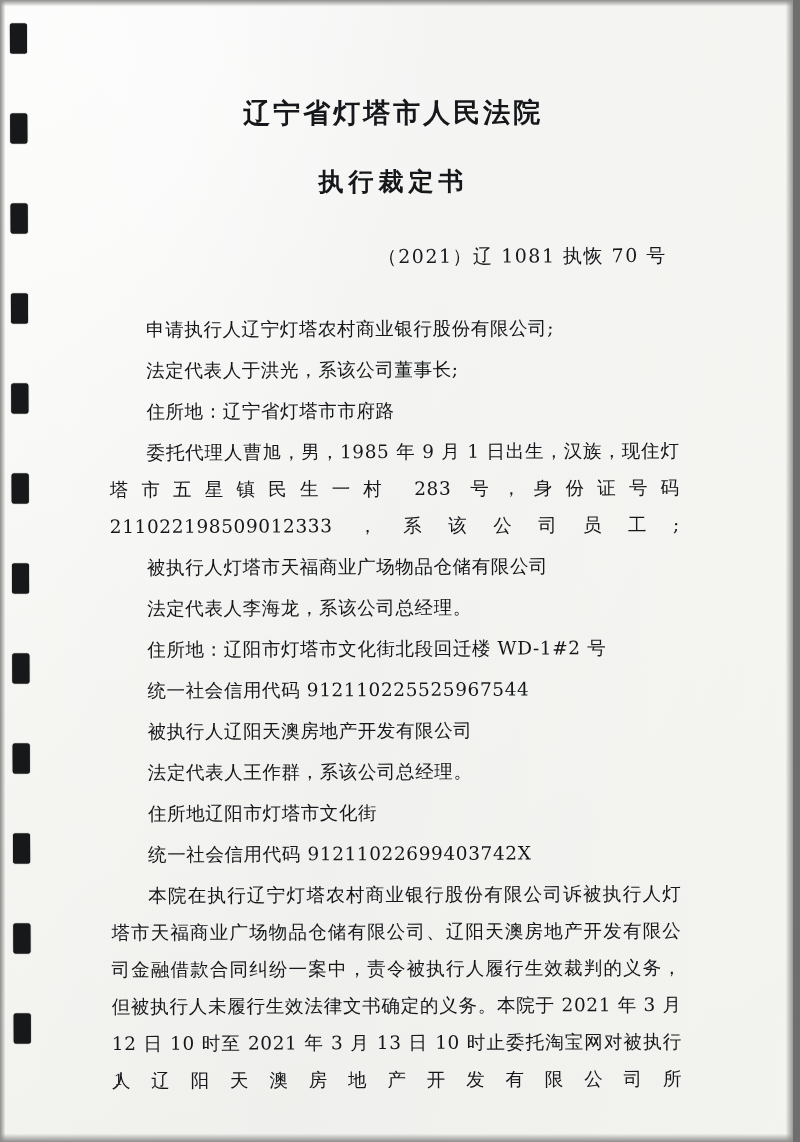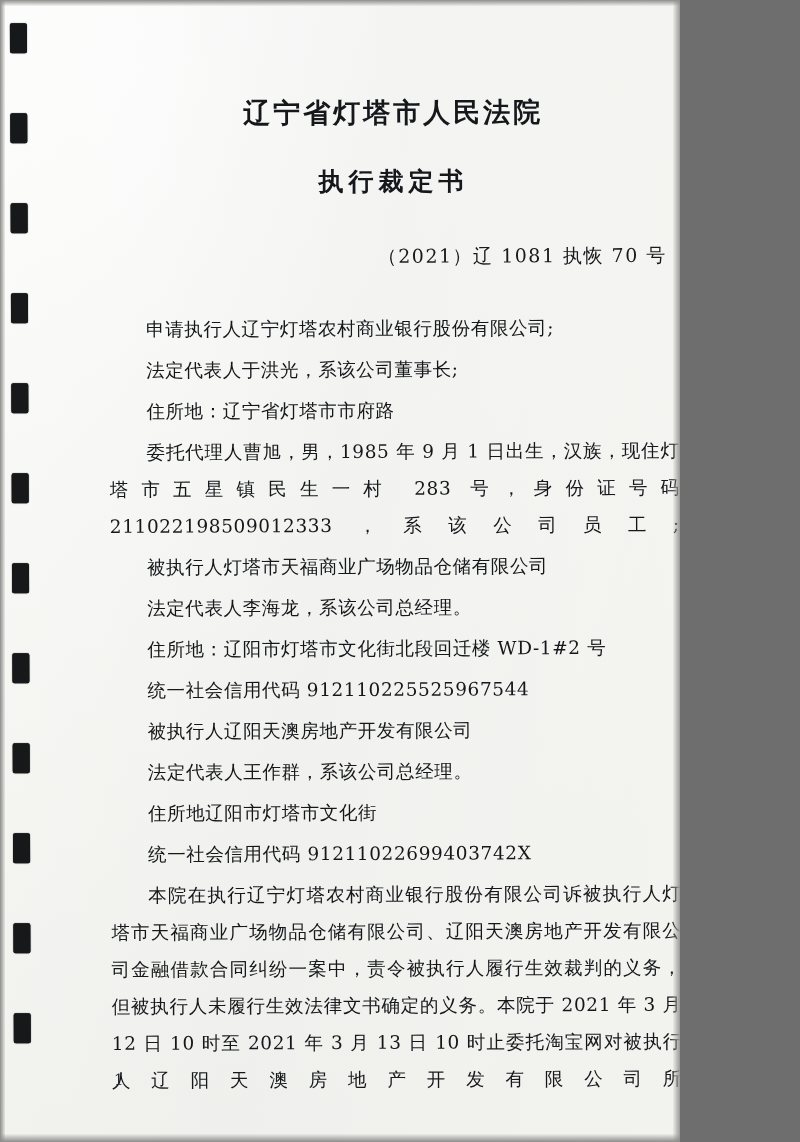--- a/index.html
+++ b/index.html
@@ -8,21 +8,21 @@
     background: #6e6e6e;
   }
   body {
     width: 800px;
     height: 1142px;
     overflow: hidden;
     font-family: "DejaVu Serif", "Liberation Serif", serif;
   }
   #page {
     position: relative;
-    width: 680px;
+    width: 793px;
     height: 1142px;
     background: #fbfbf9;
     background-image:
       radial-gradient(ellipse at 20% 10%, #ffffff 0%, #f6f6f3 60%, #efefec 100%);
     overflow: hidden;
   }
   
   #paper-tint {
     position: absolute;
     inset: 0;

